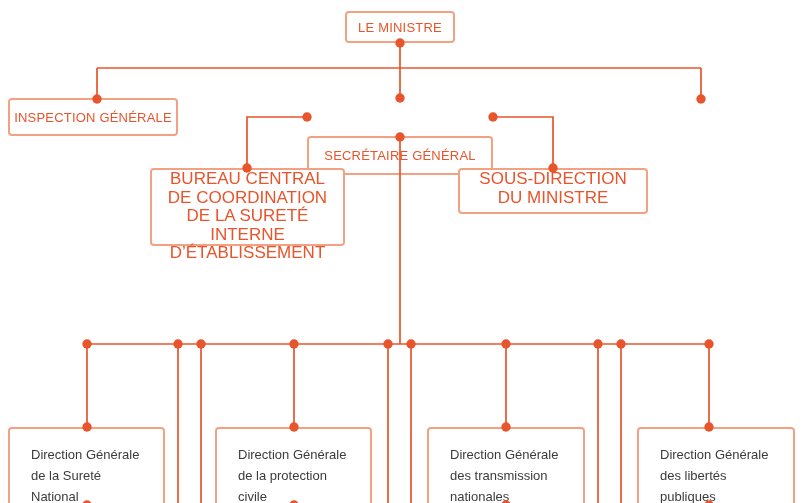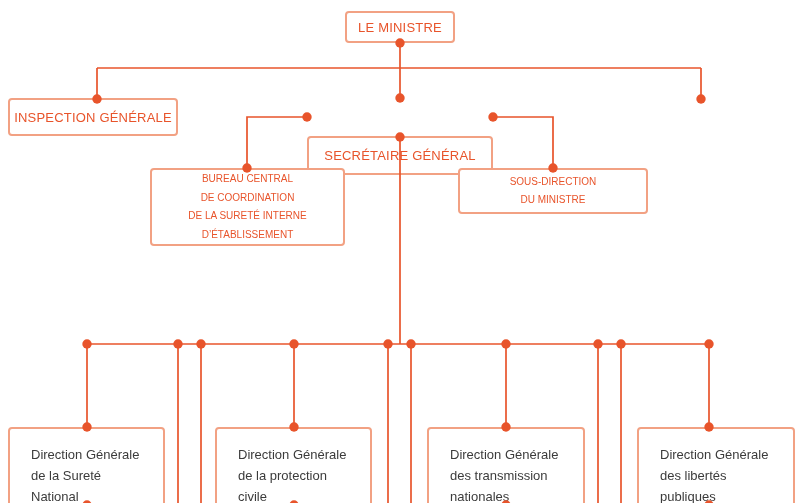--- a/index.html
+++ b/index.html
@@ -25,23 +25,23 @@
   }
   .box--bold{
     display:flex;align-items:center;justify-content:center;
     color:var(--accent);
     font-weight:normal;
     font-size:13px;
     letter-spacing:.2px;
     text-align:center;
   }
   .box--light{
-    display:flex;flex-direction:column;align-items:center;justify-content:center;
+    display:flex;flex-direction:column;align-items:center;
     color:var(--accent);
-    font-size:10px;
+    font-size:17px;
     line-height:18.5px;
     text-align:center;
   }
   .box--dark{
     color:var(--dark);
     font-size:13px;
     line-height:21px;
     padding:15px 8px 0 21px;
     text-align:left;
   }

